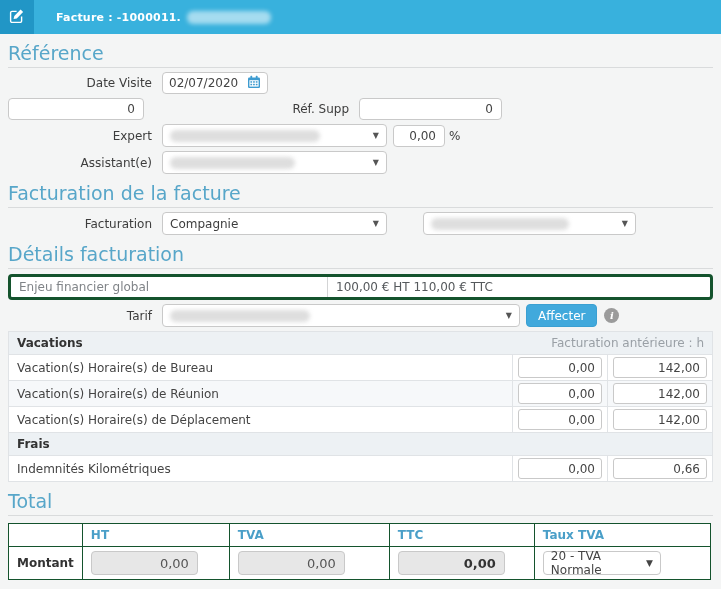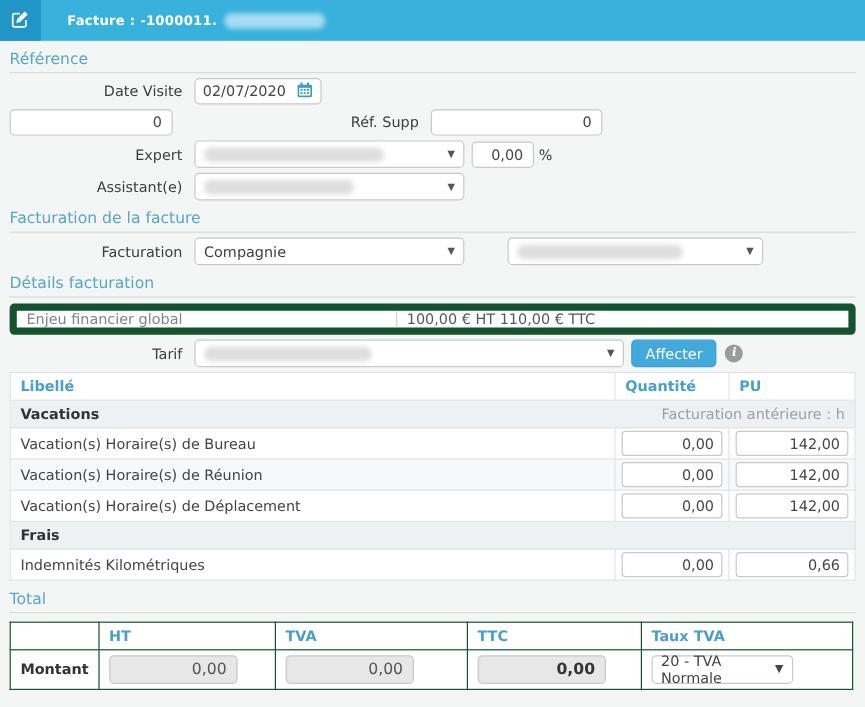--- a/index.html
+++ b/index.html
@@ -9,35 +9,35 @@
     font-family:"DejaVu Sans","Liberation Sans",sans-serif;
     font-size:12px; color:#3d3d3d;
   }
   
   .titlebar { display:flex; align-items:center; height:34px; background:#38b1dd; }
   .titlebar .icon-box { width:34px; height:34px; background:#2196c6; display:flex; align-items:center; justify-content:center; flex:none; cursor:pointer; }
   .titlebar .title { color:#fff; font-size:11px; font-weight:bold; margin-left:22px; letter-spacing:.2px; }
   .redact { display:inline-block; height:12px; border-radius:6px; background:#dedede; filter:blur(2px); vertical-align:middle; }
   .redact.on-blue { background:rgba(255,255,255,.55); height:13px; margin-left:6px; width:84px; }
   
-  .section-title { color:#57a6c9; font-size:13px; font-weight:normal; margin:8px 8px 0; padding-bottom:3px; border-bottom:1px solid #d9dbdc; }
+  .section-title { color:#57a6c9; font-size:19px; font-weight:normal; margin:8px 8px 0; padding-bottom:3px; border-bottom:1px solid #d9dbdc; }
   .form-row { display:flex; align-items:center; margin:4px 8px 0; }
   .lbl { width:154px; flex:none; text-align:right; padding-right:10px; color:#3d3d3d; }
   .lbl2 { width:215px; flex:none; text-align:right; padding-right:10px; }
   .ipt { height:22px; border:1px solid #c9c9c9; border-radius:4px; background:#fff; font:12px "DejaVu Sans","Liberation Sans",sans-serif; color:#444; padding:0 8px; outline:none; }
   .num { text-align:right; }
   .date-box { width:106px; height:22px; border:1px solid #c9c9c9; border-radius:4px; background:#fff; display:flex; align-items:center; padding:0 6px; cursor:text; }
   .date-box input { flex:1; border:none; outline:none; font:12px "DejaVu Sans","Liberation Sans",sans-serif; color:#444; width:70px; background:transparent; }
   .dropdown { height:23px; border:1px solid #c9c9c9; border-radius:4px; background:#fff; display:flex; align-items:center; padding:0 7px; cursor:pointer; }
   .dropdown .caret { margin-left:auto; font-size:8px; color:#555; line-height:1; }
   .dropdown .fill { flex:1; }
   .pct-input { width:52px; margin-left:6px; }
   .pct-sign { margin-left:4px; color:#3d3d3d; }
   
-  .enjeu { display:flex; margin:5px 8px 0; border:6px solid #14532d; border-radius:4px; background:#fff; height:26px; align-items:stretch; overflow:hidden; }
+  .enjeu { display:flex; margin:5px 8px 0; border:3px solid #14532d; border-radius:4px; background:#fff; height:26px; align-items:stretch; overflow:hidden; }
   .enjeu .left { width:317px; flex:none; border-right:1px solid #d3d4d5; color:#808488; display:flex; align-items:center; padding:0 8px; }
   .enjeu .right { flex:1; color:#55595c; display:flex; align-items:center; padding:0 8px; }
   
   .btn-affecter { height:23px; margin-left:6px; padding:0 11px; background:#41a9dc; border:1px solid #3ba0d2; border-radius:4px; color:#fff; font:12px "DejaVu Sans","Liberation Sans",sans-serif; cursor:pointer; }
   .info-badge { width:15px; height:15px; border-radius:50%; background:#9b9b9b; color:#fff; font:italic bold 10px "DejaVu Serif","Liberation Serif",serif; display:flex; align-items:center; justify-content:center; margin-left:7px; cursor:pointer; }
   
   table.items { width:705px; margin:4px 8px 0; border-collapse:collapse; background:#fff; }
   table.items th, table.items td { border:1px solid #e0e3e6; }
   table.items th { color:#4a9fc8; font-size:12px; text-align:left; padding:4px 8px; font-weight:bold; }
   td.group { background:#edf1f4; padding:4px 8px; }
@@ -160,25 +160,20 @@
   <span class="info-badge">i</span>
 </div>
 
 <table class="items">
   <colgroup>
       <col>
       <col style="width:95px">
       <col style="width:105px">
     </colgroup>
   <tbody>
-      <tr>
-    <th>Libellé</th>
-    <th>Quantité</th>
-    <th>PU</th>
-  </tr>
   <tr>
     <td class="group" colspan="3">
       <div class="group-inner">
         <span class="group-name">Vacations</span>
         <span class="group-note">Facturation antérieure : h</span>
       </div>
     </td>
   </tr>
   <tr>
     <td class="item-label">Vacation(s) Horaire(s) de Bureau</td>

